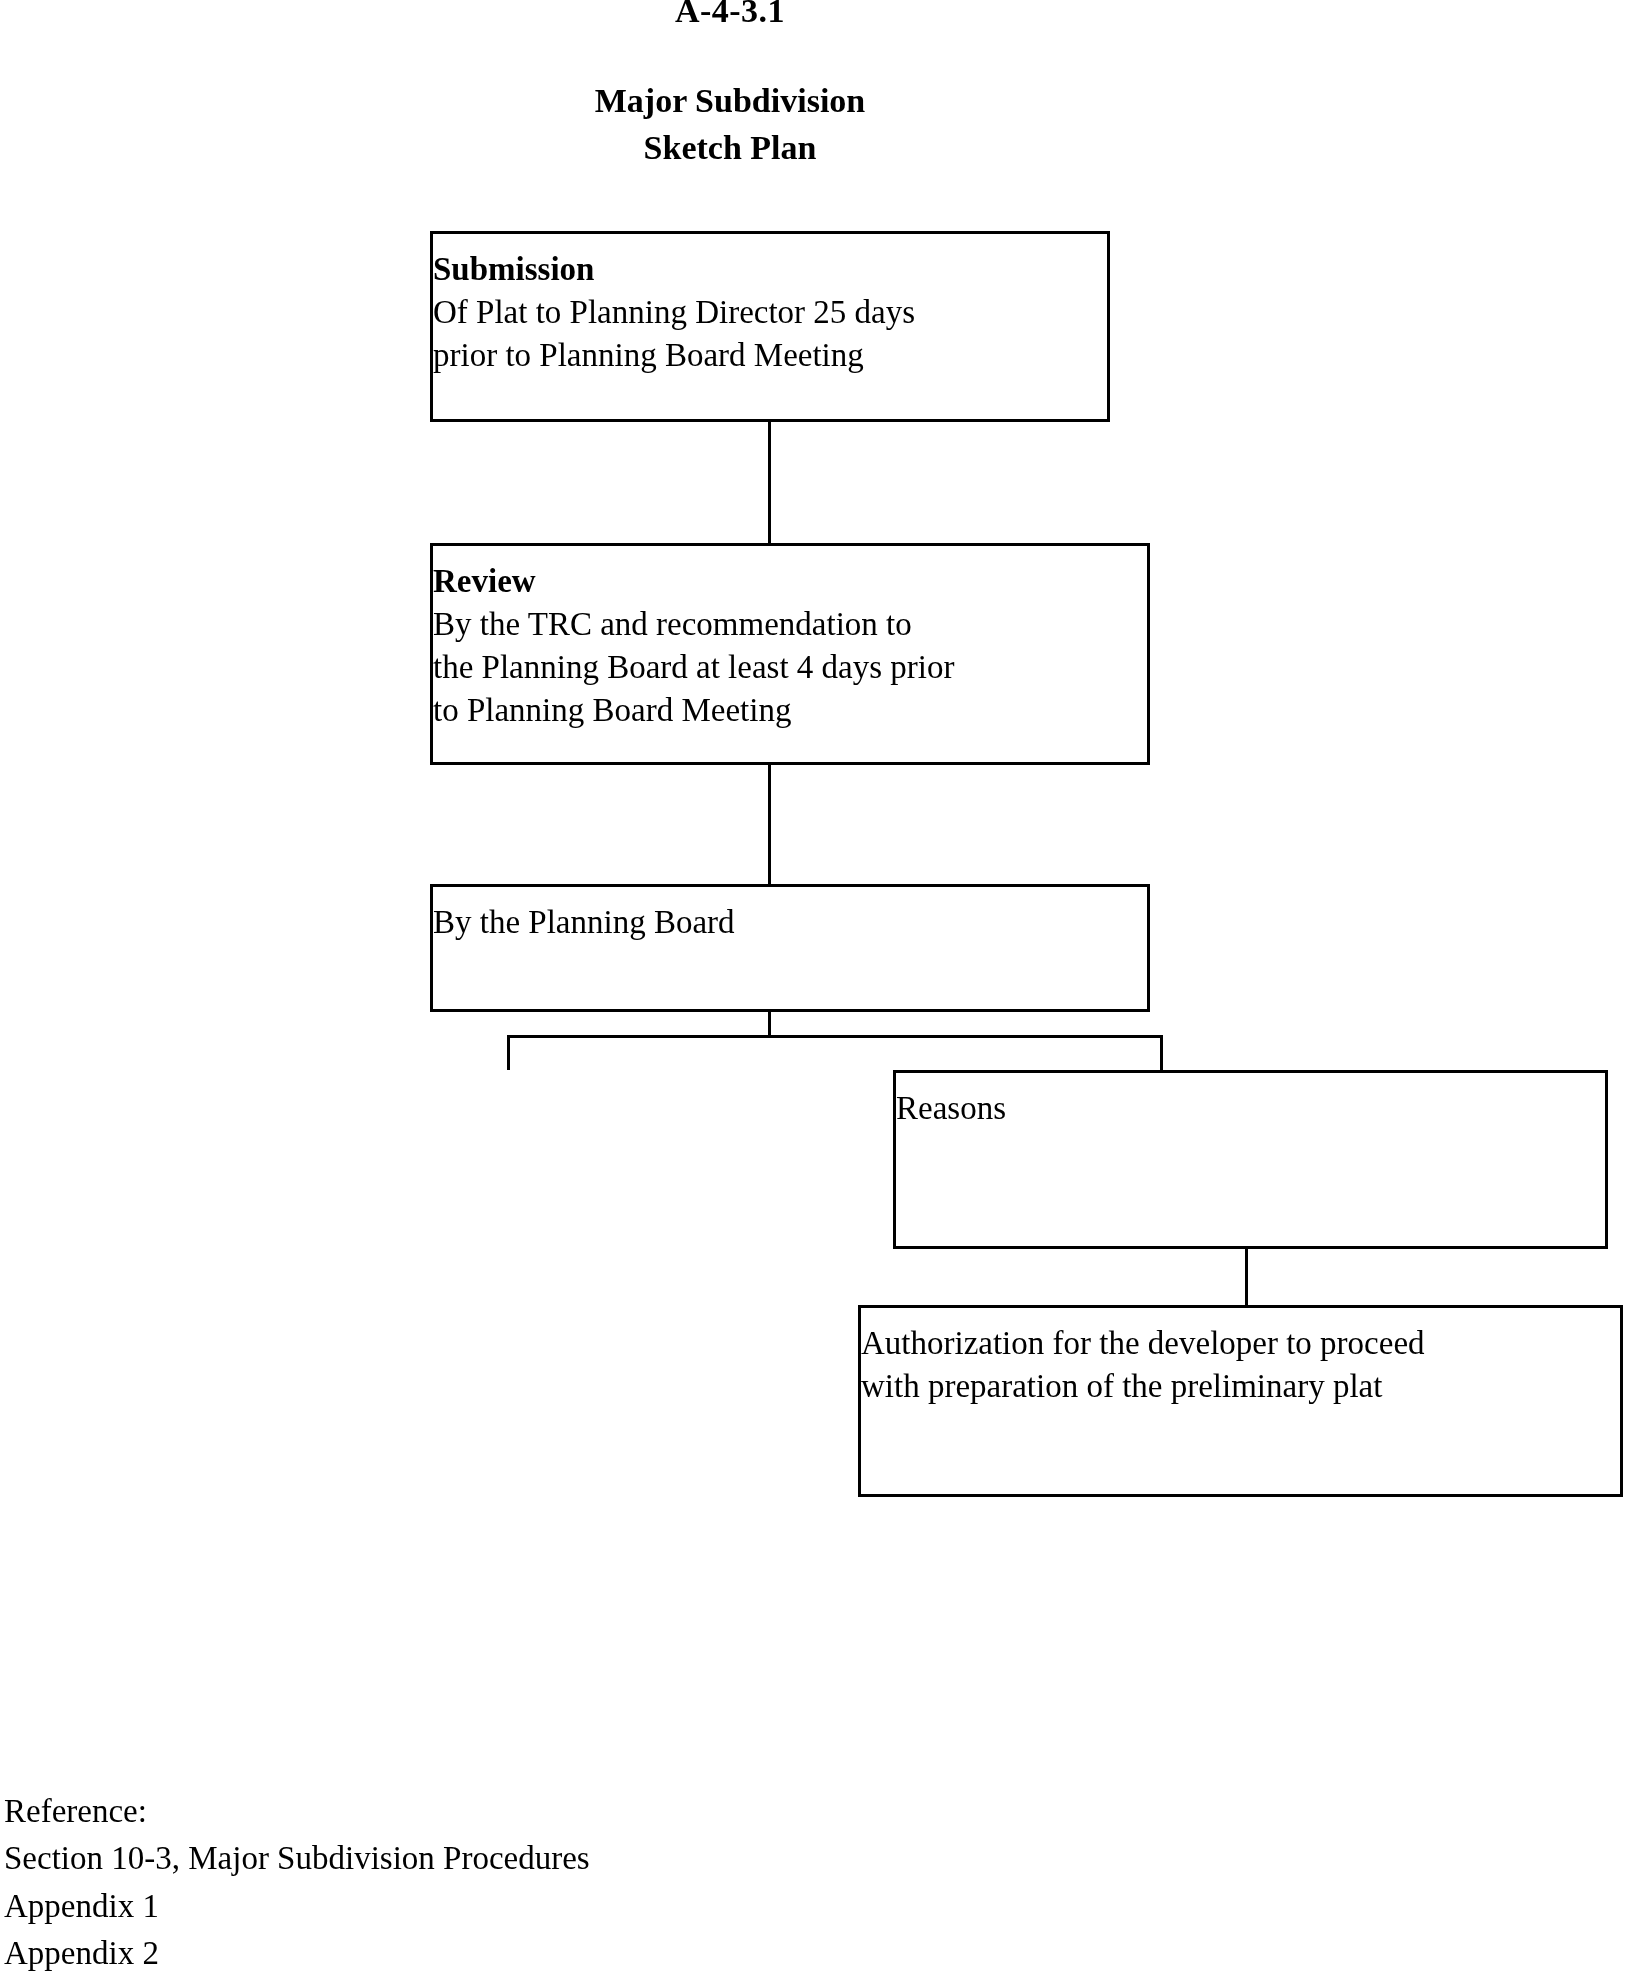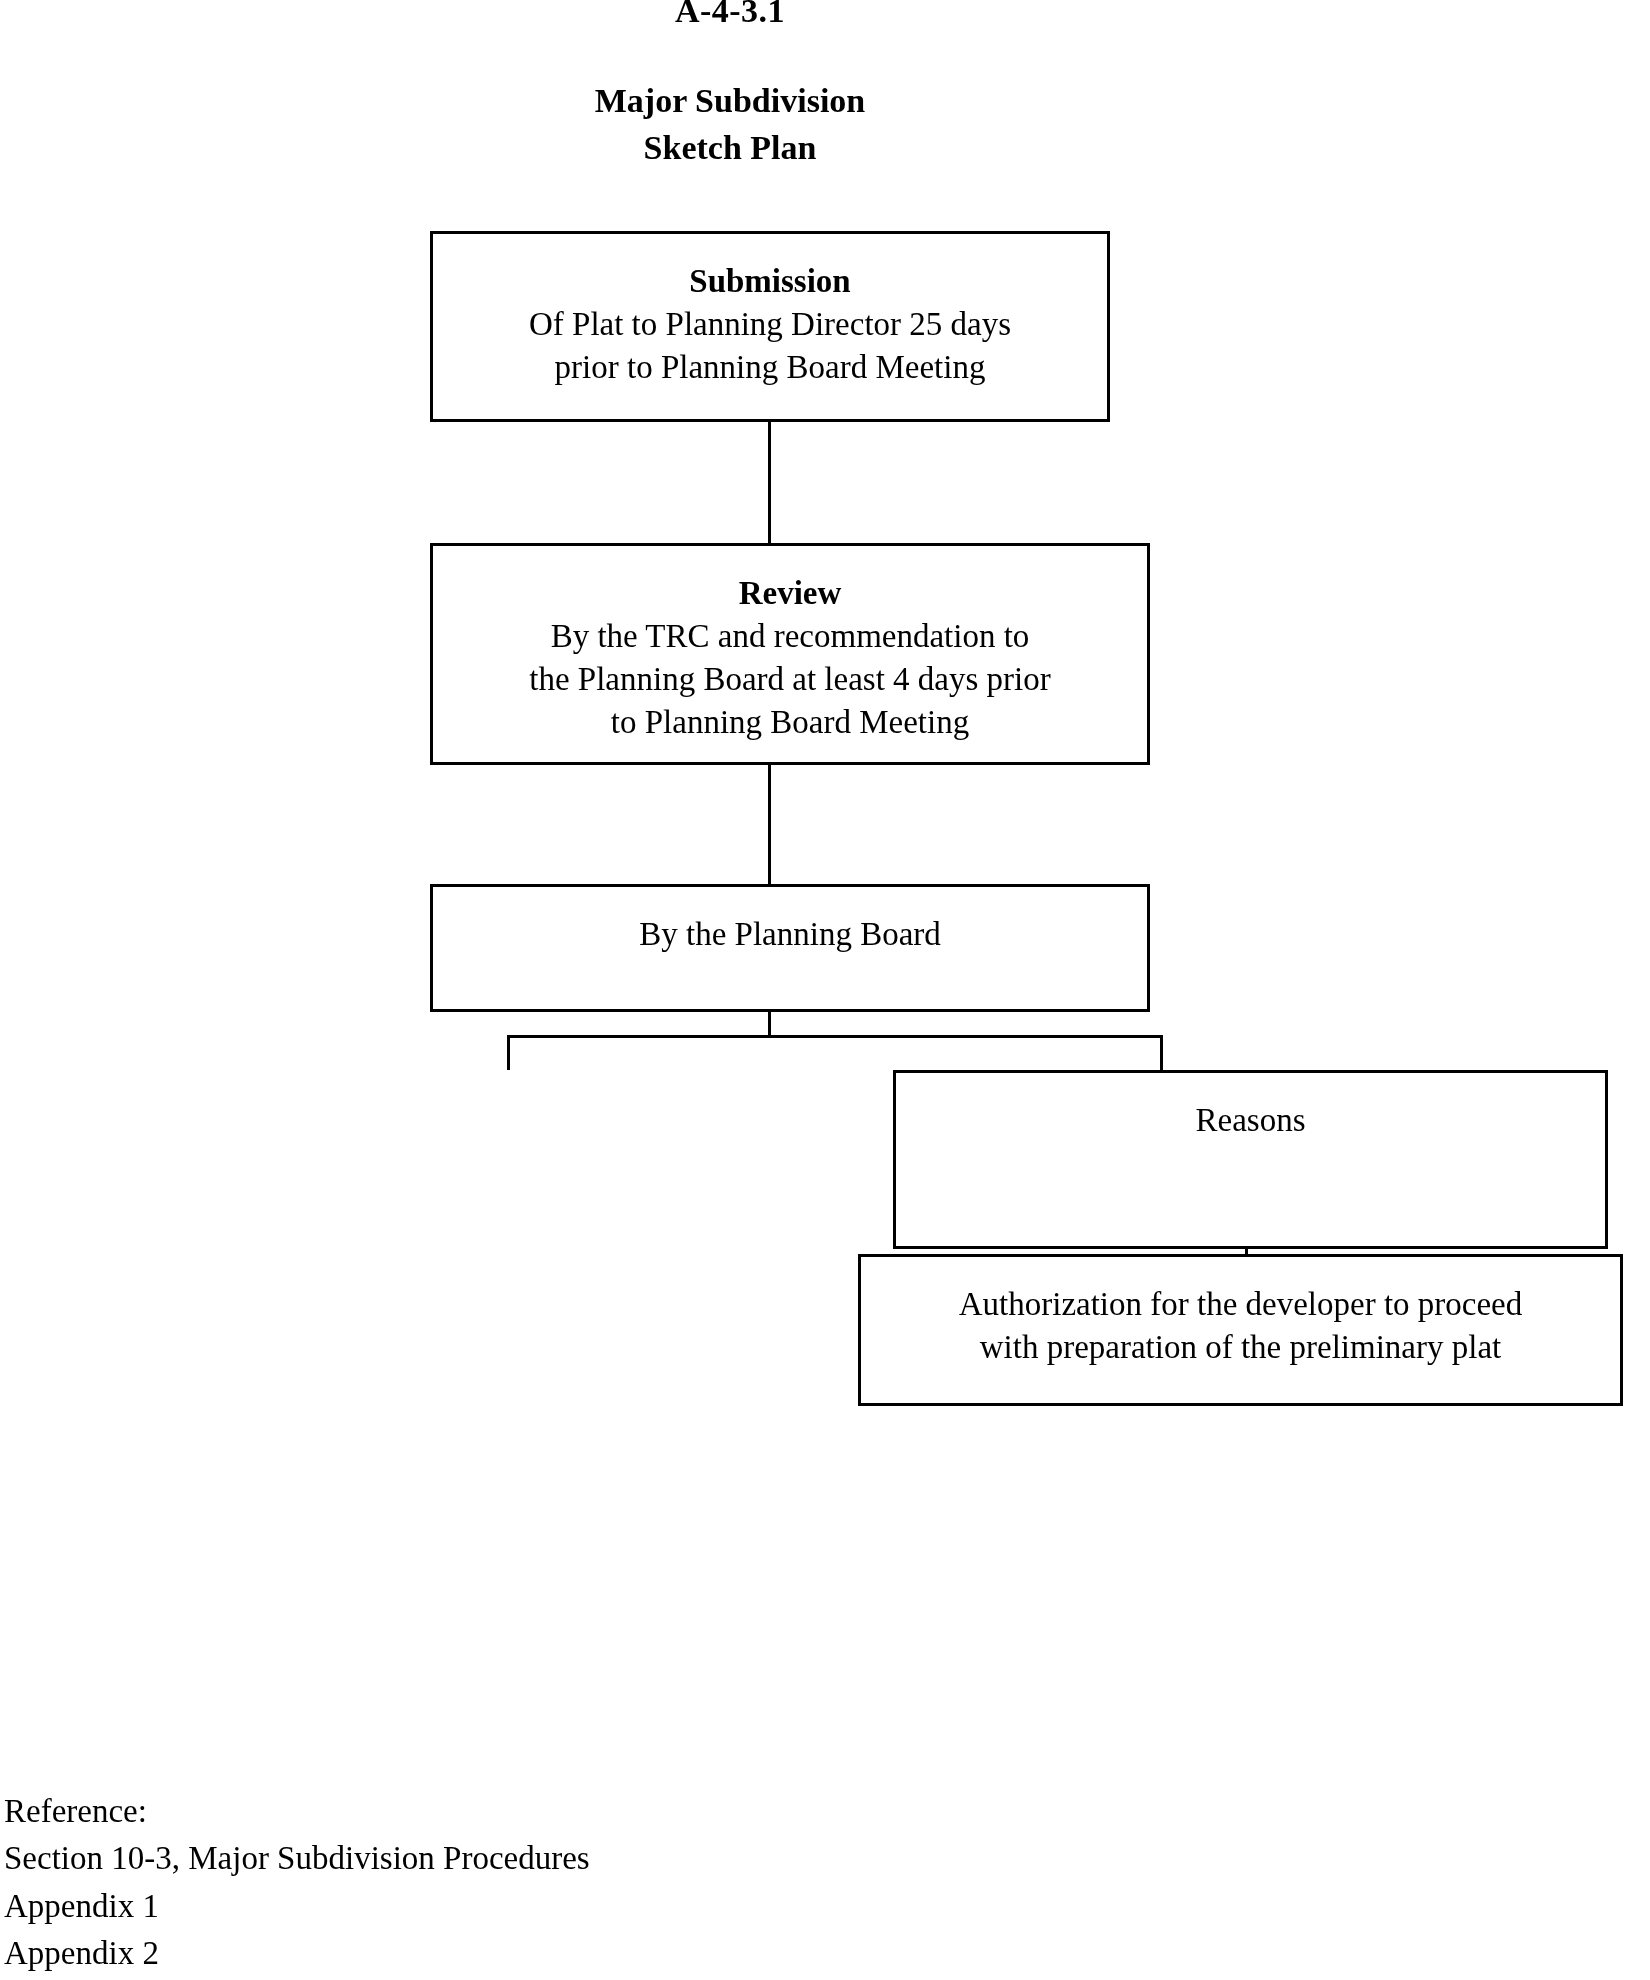--- a/index.html
+++ b/index.html
@@ -43,22 +43,21 @@
     line-height: 1.38;
   }
   .doc-title .ln { display: block; }
 
   
   .node {
     position: absolute;
     border: 3px solid #000000;
     background: #ffffff;
     box-sizing: border-box;
-    text-align: center;
-    padding-top: 26px;
+    padding-top: 14px;
   }
   .node .hd {
     display: block;
     font-weight: bold;
     font-size: 33px;
     line-height: 1.30;
   }
   .node .bd {
     display: block;
     font-weight: normal;
@@ -67,21 +66,21 @@
   }
   .node .bd.plain-head {
     font-weight: normal;
   }
 
   #node-submission  { left: 430px;  top: 231px;  width: 680px; height: 191px; }
   #node-review      { left: 430px;  top: 543px;  width: 720px; height: 222px; }
   #node-decision    { left: 430px;  top: 884px;  width: 720px; height: 128px; }
   #node-disapproval { left: 183px;  top: 1070px; width: 628px; height: 179px; }
   #node-approval    { left: 893px;  top: 1070px; width: 715px; height: 179px; }
-  #node-authorization { left: 858px; top: 1254px; width: 765px; height: 152px; }
+  #node-authorization { left: 858px; top: 1305px; width: 765px; height: 192px; }
 
   
   .conn {
     position: absolute;
     background: #000000;
   }
   .conn.v { width: 3px; }
   .conn.h { height: 3px; }
 
   #conn-sub-rev   { left: 768px;  top: 422px;  height: 121px; }

